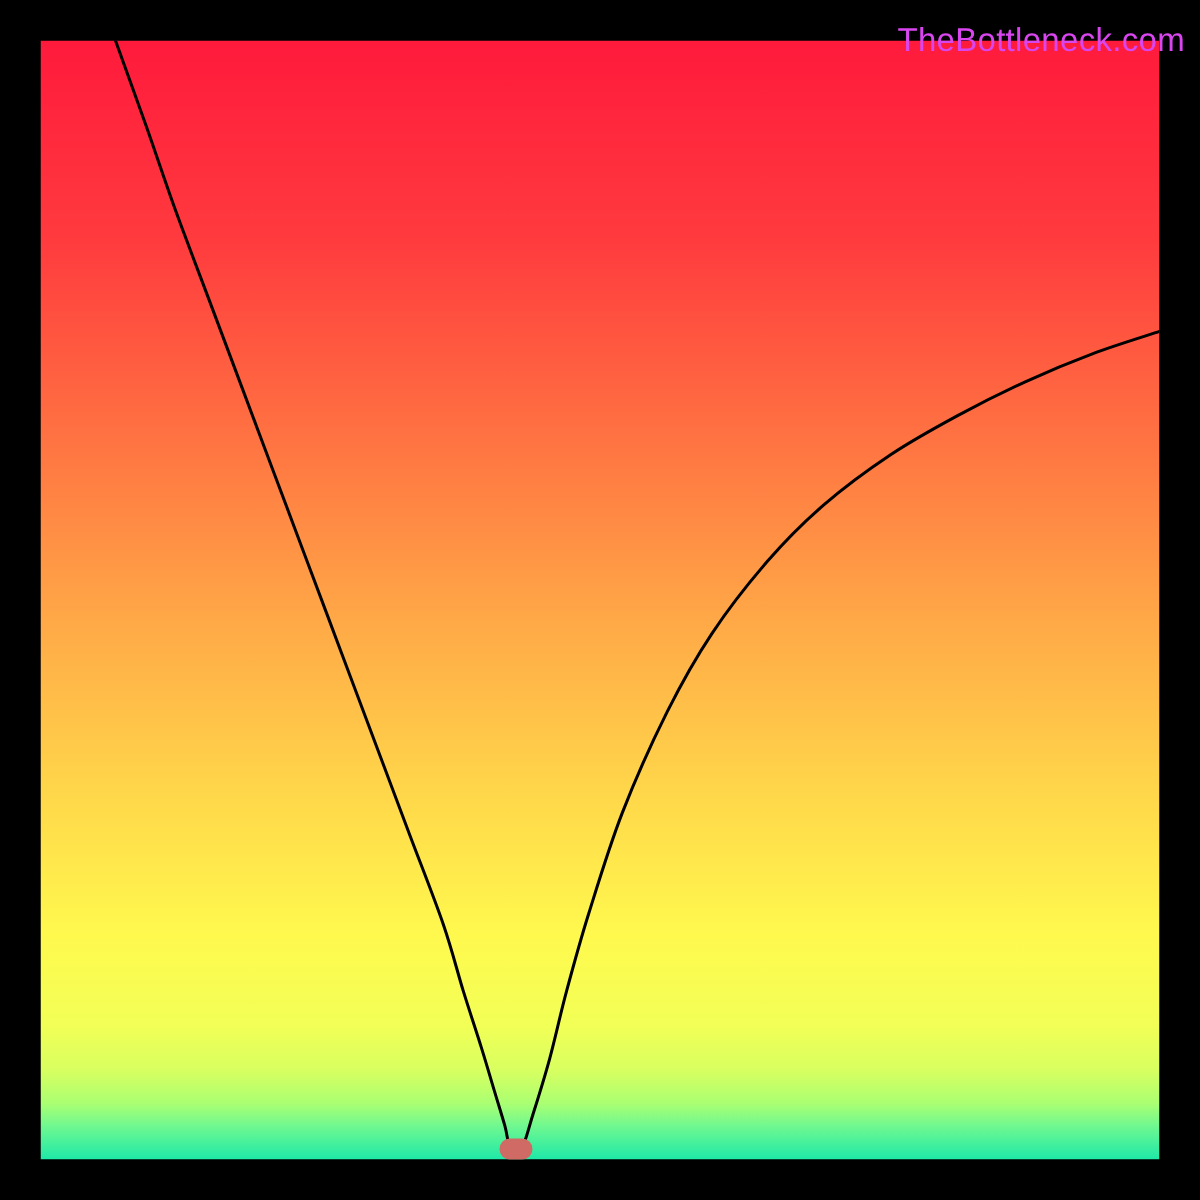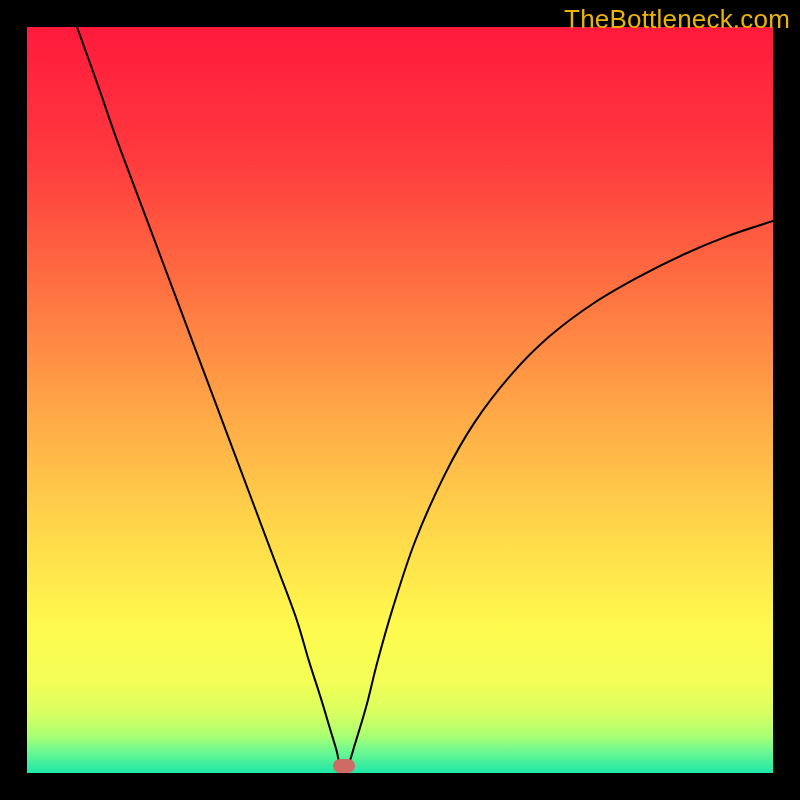--- a/index.html
+++ b/index.html
@@ -12,24 +12,24 @@
     font-family: Arial, Helvetica, sans-serif;
   }
   .frame {
     position: relative;
     width: 800px;
     height: 800px;
     background: #000;
   }
   .watermark {
     position: absolute;
-    top: 4px;
+    top: 14px;
     right: 10px;
-    color: #eab308;
-    font-size: 26px;
+    color: #d946ef;
+    font-size: 22px;
     font-weight: 500;
     letter-spacing: 0.2px;
     z-index: 3;
   }
   .plot-area {
     position: absolute;
     left: 27px;
     top: 27px;
     width: 746px;
     height: 746px;

